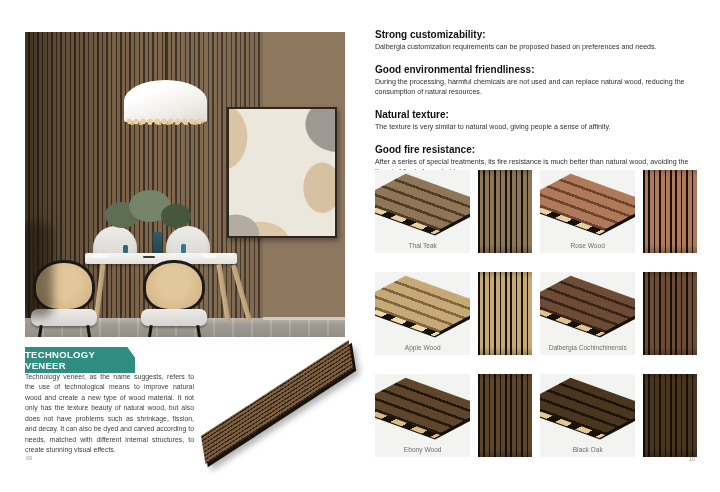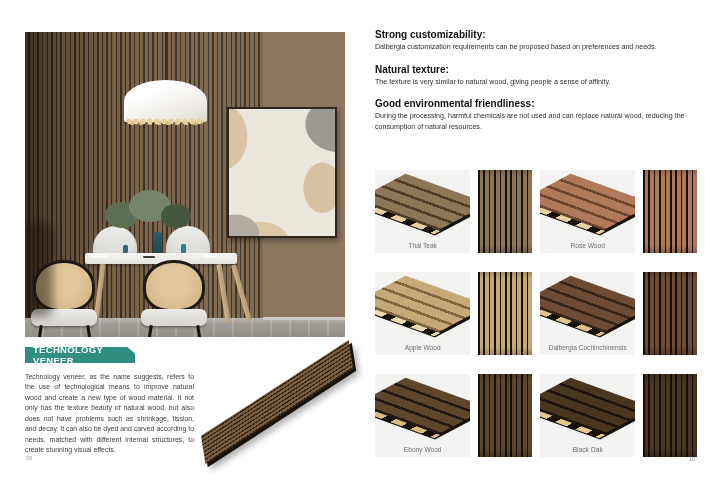--- a/index.html
+++ b/index.html
@@ -64,23 +64,23 @@
     border:3px solid #1c1916; border-radius:30px 30px 26px 26px / 26px 26px 22px 22px;
     background:radial-gradient(circle at 50% 42%, #e2c79c 0 38%, #cfae7e 100%); }
   .front-chair-seat { position:absolute; width:66px; height:17px; background:linear-gradient(#ecebe7,#d4d3cf);
     border-radius:7px; box-shadow:0 2px 2px rgba(0,0,0,.3); }
   .chair-leg { position:absolute; width:2.6px; height:36px; background:#17130f; }
 
   .fg-blur { position:absolute; left:-6px; top:190px; width:34px; height:95px;
     background:rgba(28,20,12,.5); border-radius:10px; filter:blur(5px); }
 
   
-  #banner { position:absolute; left:25px; top:347px; width:110px; height:16px;
+  #banner { position:absolute; left:25px; top:347px; width:110px; height:26px;
     background:var(--accent,#2f8e80); color:#ffffff; display:flex; align-items:center;
-    padding-left:8px; font-size:9.5px; font-weight:bold; letter-spacing:.3px;
+    font-size:9.5px; font-weight:bold; letter-spacing:.3px;
     clip-path:polygon(0 0, 93% 0, 100% 40%, 100% 100%, 0 100%); }
   #intro { position:absolute; left:25px; top:372px; width:169px;
     font-size:6.9px; line-height:1.52; text-align:justify; color:#3d3d3d; }
 
   #diag-panel { position:absolute; left:189px; top:389px; width:176px; height:26px;
     transform:rotate(-33deg) skewX(-24deg); }
   #diag-panel .d-base { position:absolute; left:2px; top:4px; right:-3px; bottom:-4px; background:#181209;
     box-shadow:3px 5px 6px rgba(0,0,0,.3); }
   #diag-panel .d-face { position:absolute; inset:0;
     background:repeating-linear-gradient(0deg, #33261a 0 1.2px, #7d5f40 1.2px 3.4px); }
@@ -174,26 +174,30 @@
   </div>
 
   <div class="page-num" id="pn-left">09</div>
 
   <div id="features">
     <div class="feature">
       <div class="feature-title">Strong customizability:</div>
       <div class="feature-body">Dalbergia customization requirements can be proposed based on preferences and needs.</div>
     </div>
     <div class="feature">
+      <div class="feature-title">Good environmental friendliness:</div>
+      <div class="feature-body">During the processing, harmful chemicals are not used and can replace natural wood, reducing the consumption of natural resources.</div>
+    </div>
+    <div class="feature">
       <div class="feature-title">Natural texture:</div>
       <div class="feature-body">The texture is very similar to natural wood, giving people a sense of affinity.</div>
     </div>
     <div class="feature">
-      <div class="feature-title">Good environmental friendliness:</div>
-      <div class="feature-body">During the processing, harmful chemicals are not used and can replace natural wood, reducing the consumption of natural resources.</div>
+      <div class="feature-title">Good fire resistance:</div>
+      <div class="feature-body">After a series of special treatments, its fire resistance is much better than natural wood, avoiding the threat of fire to households.</div>
     </div>
   </div>
 
   <div id="samples">
 
     <div class="sample-row">
       <div class="sample-card" style="--wood: #8f7657; --groove: #4f3d28; --cap: #e7cf9f;">
         <div class="iso">
           <div class="i-base"></div>
           <div class="i-face"></div>

